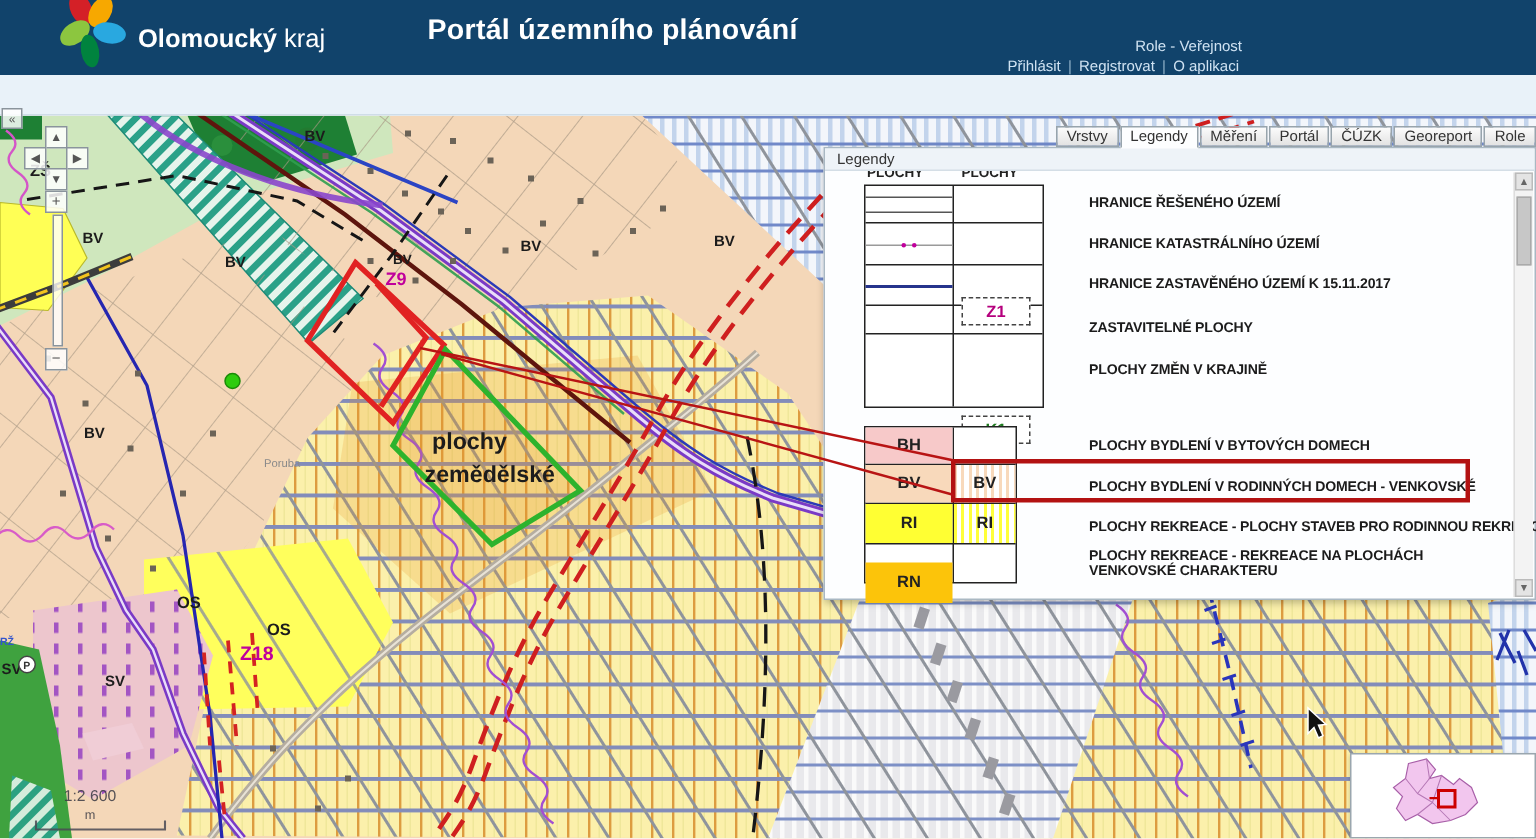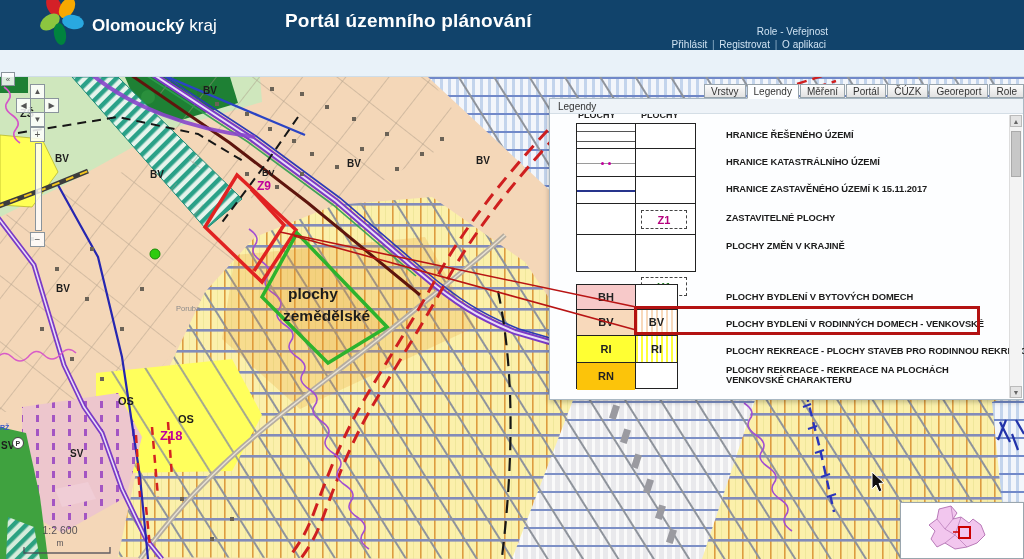--- a/index.html
+++ b/index.html
@@ -307,42 +307,42 @@
         <div class="sym-line" style="top:17px;border-top:1.5px solid #555;"></div>
       </div>
       <div class="trow" style="top:25px;height:28px;">
         <div class="sym-line" style="top:14px;border-top:1.5px solid #9a9a9a;"></div>
         <div style="position:absolute;left:24px;top:13px;width:3px;height:3px;background:#c0009c;border-radius:50%;"></div>
         <div style="position:absolute;left:31px;top:13px;width:3px;height:3px;background:#c0009c;border-radius:50%;"></div>
       </div>
       <div class="trow" style="top:53px;height:27px;">
         <div class="sym-line" style="top:13px;border-top:2px solid #26348c;"></div>
       </div>
-      <div class="trow" style="top:80px;height:31px;">
+      <div class="trow" style="top:68px;height:31px;">
         <div class="codebox" style="top:6px;color:#b5007d;">Z1</div>
       </div>
       <div class="trow" style="top:111px;height:38px;">
         <div class="codebox" style="top:9px;color:#1f7a1f;margin-top:33px;">K1</div>
       </div>
     </div>
 
     <div class="tbl" style="left:26px;top:185px;width:102px;height:105px;">
       <div class="cdiv"></div>
       <div class="trow" style="top:0;height:25px;">
         <div class="ccell" style="background:#f7c9c9;line-height:24px;">BH</div>
       </div>
       <div class="trow" style="top:25px;height:26px;">
         <div class="ccell" style="background:#f8d9bb;line-height:25px;">BV</div>
         <div class="ccell2" style="background:repeating-linear-gradient(90deg,#f8d9bb 0 2px,#fff 2px 5px);line-height:25px;">BV</div>
       </div>
       <div class="trow" style="top:51px;height:27px;">
         <div class="ccell" style="background:#ffff33;line-height:26px;">RI</div>
         <div class="ccell2" style="background:repeating-linear-gradient(90deg,#ffff3a 0 2px,#fff 2px 5px);line-height:26px;">RI</div>
       </div>
-      <div class="trow" style="top:78px;height:27px;padding-left:32px;">
+      <div class="trow" style="top:90px;height:27px;padding-left:32px;">
         <div class="ccell" style="background:#fcc40a;line-height:26px;">RN</div>
       </div>
     </div>
 
     <div class="desc" style="top:30px;">HRANICE ŘEŠENÉHO ÚZEMÍ</div>
     <div class="desc" style="top:57px;">HRANICE KATASTRÁLNÍHO ÚZEMÍ</div>
     <div class="desc" style="top:84px;">HRANICE ZASTAVĚNÉHO ÚZEMÍ K 15.11.2017</div>
     <div class="desc" style="top:113px;">ZASTAVITELNÉ PLOCHY</div>
     <div class="desc" style="top:141px;">PLOCHY ZMĚN V KRAJINĚ</div>
     <div class="desc" style="top:192px;">PLOCHY BYDLENÍ V BYTOVÝCH DOMECH</div>

